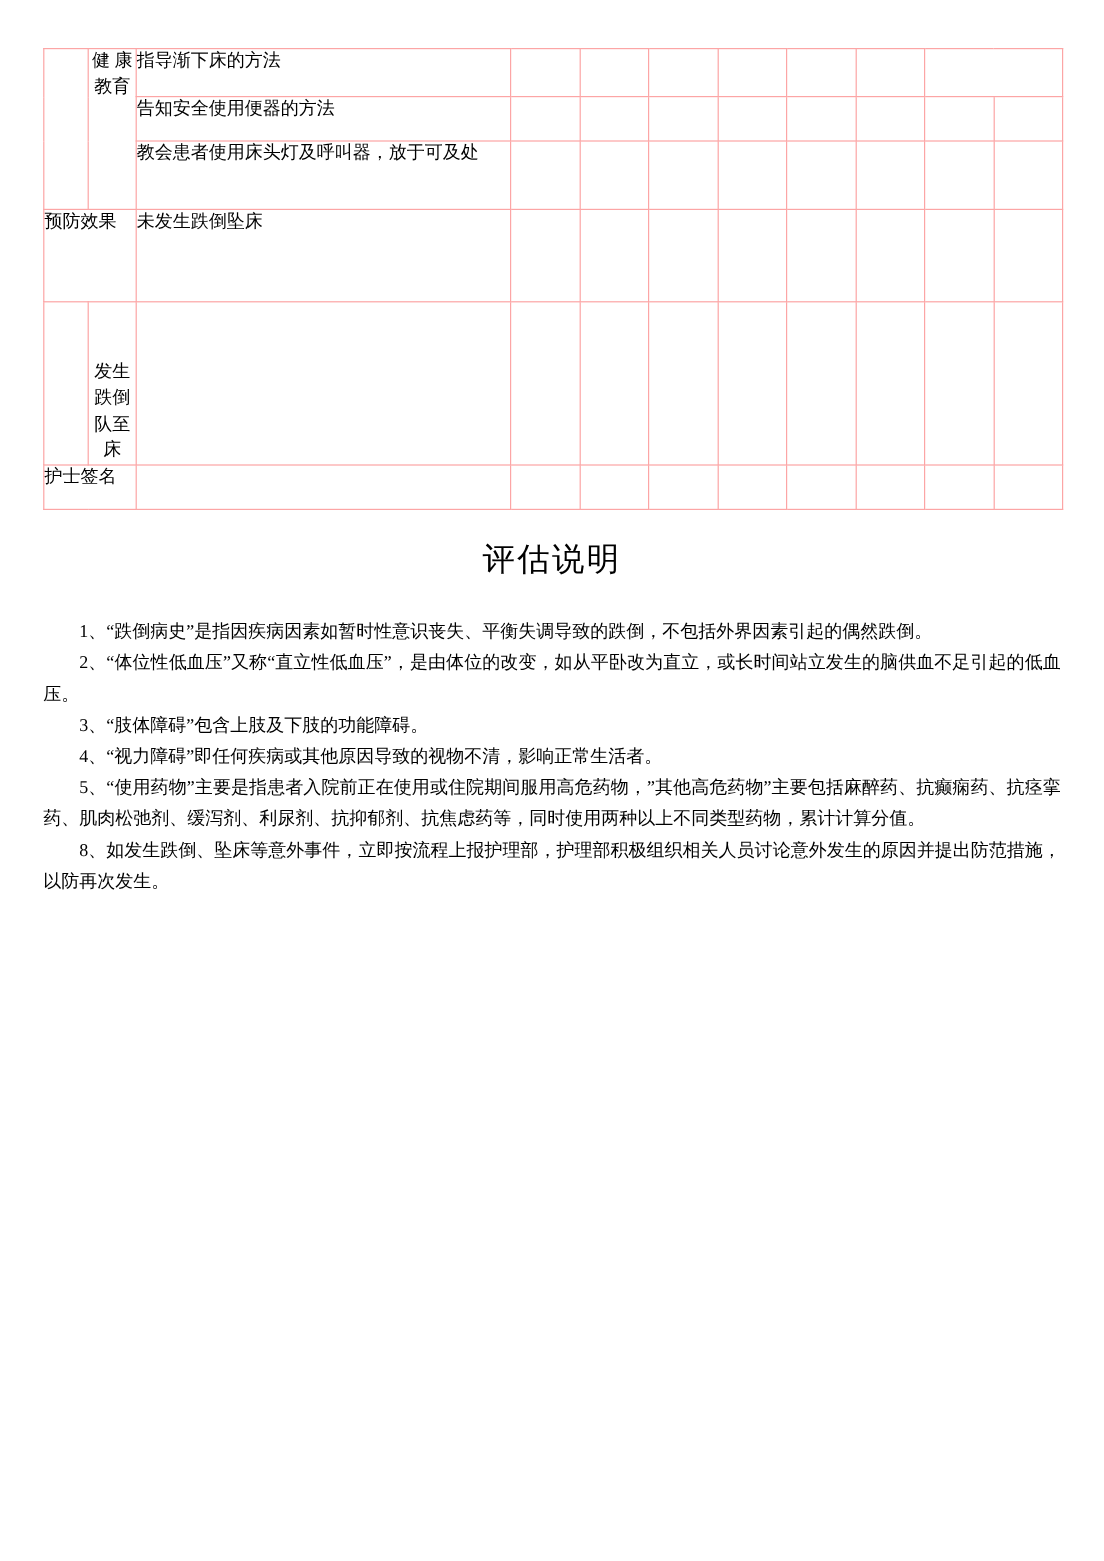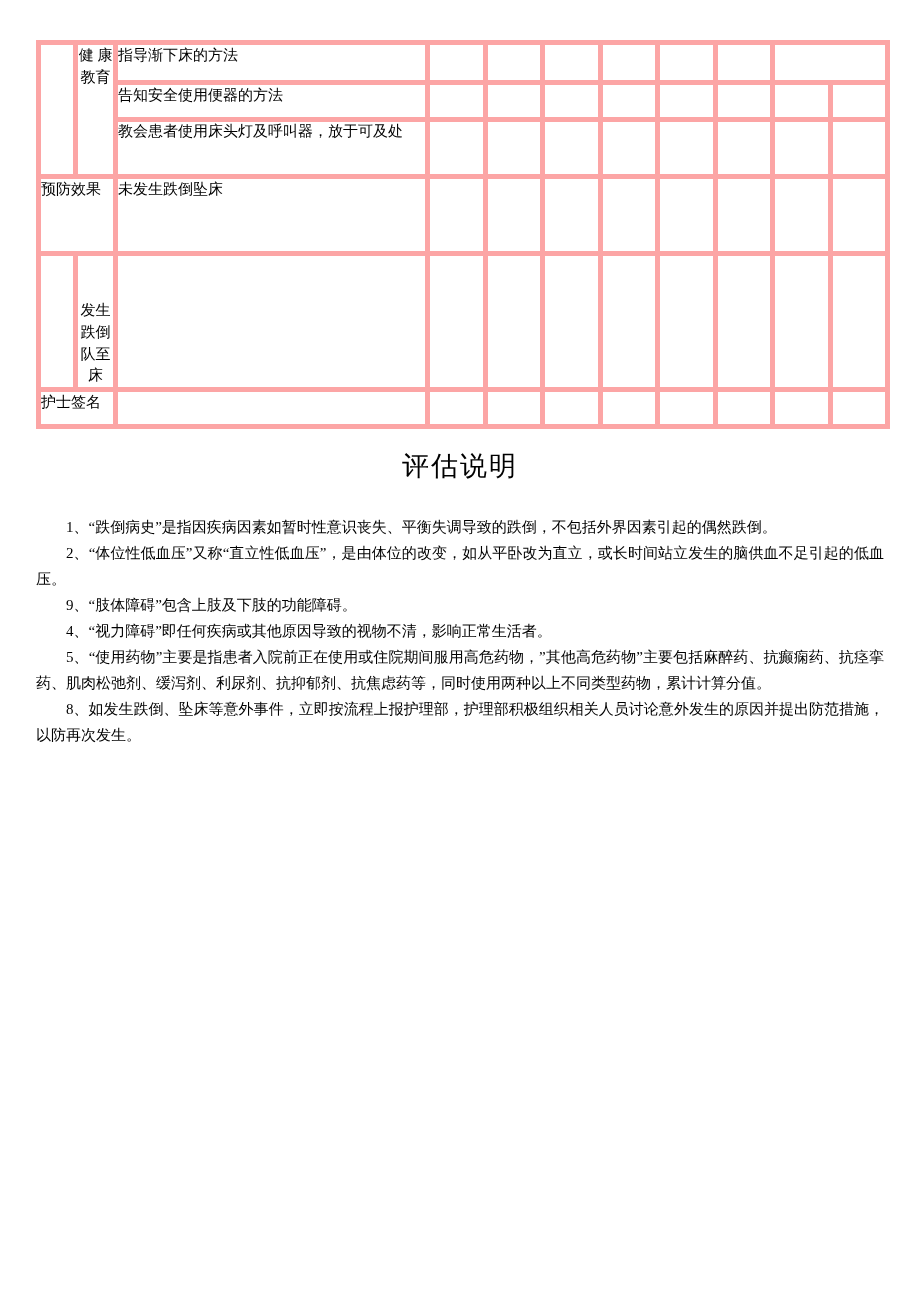--- a/index.html
+++ b/index.html
@@ -26,21 +26,21 @@
   
   .assess-table {
     position: absolute;
     left: 36px;
     top: 40px;
     width: 849px;
     border-collapse: collapse;
     table-layout: fixed;
   }
   .assess-table td {
-    border: 5px solid #fca5a5;
+    border: 1px solid #fca5a5;
     padding: 0;
     vertical-align: top;
     font-size: 15px;
     line-height: 1.45;
     background: #ffffff;
   }
 
   
   .col-a { width: 37px; }
   .col-b { width: 40px; }
@@ -147,21 +147,21 @@
         <td class="empty-cell"></td>
         <td class="empty-cell"></td>
         <td class="empty-cell"></td>
         <td class="empty-cell"></td>
         <td class="empty-cell"></td>
         <td class="empty-cell"></td>
         <td class="empty-cell"></td>
         <td class="empty-cell"></td>
       </tr>
 
-      <tr style="height:57px;font-family:Liberation Mono, monospace;">
+      <tr style="height:57px;">
         <td class="cell-text">教会患者使用床头灯及呼叫器，放于可及处</td>
         <td class="empty-cell"></td>
         <td class="empty-cell"></td>
         <td class="empty-cell"></td>
         <td class="empty-cell"></td>
         <td class="empty-cell"></td>
         <td class="empty-cell"></td>
         <td class="empty-cell"></td>
         <td class="empty-cell"></td>
       </tr>
@@ -206,19 +206,19 @@
         <td class="empty-cell"></td>
       </tr>
     </tbody>
   </table>
 
   <h1 class="doc-heading">评估说明</h1>
 
   <div class="notes">
     <p>1、“跌倒病史”是指因疾病因素如暂时性意识丧失、平衡失调导致的跌倒，不包括外界因素引起的偶然跌倒。</p>
     <p>2、“体位性低血压”又称“直立性低血压”，是由体位的改变，如从平卧改为直立，或长时间站立发生的脑供血不足引起的低血压。</p>
-    <p>9、“肢体障碍”包含上肢及下肢的功能障碍。</p>
+    <p>3、“肢体障碍”包含上肢及下肢的功能障碍。</p>
     <p>4、“视力障碍”即任何疾病或其他原因导致的视物不清，影响正常生活者。</p>
     <p>5、“使用药物”主要是指患者入院前正在使用或住院期间服用高危药物，”其他高危药物”主要包括麻醉药、抗癫痫药、抗痉挛药、肌肉松弛剂、缓泻剂、利尿剂、抗抑郁剂、抗焦虑药等，同时使用两种以上不同类型药物，累计计算分值。</p>
     <p>8、如发生跌倒、坠床等意外事件，立即按流程上报护理部，护理部积极组织相关人员讨论意外发生的原因并提出防范措施，以防再次发生。</p>
   </div>
 
 </div>
 
 </body></html>

